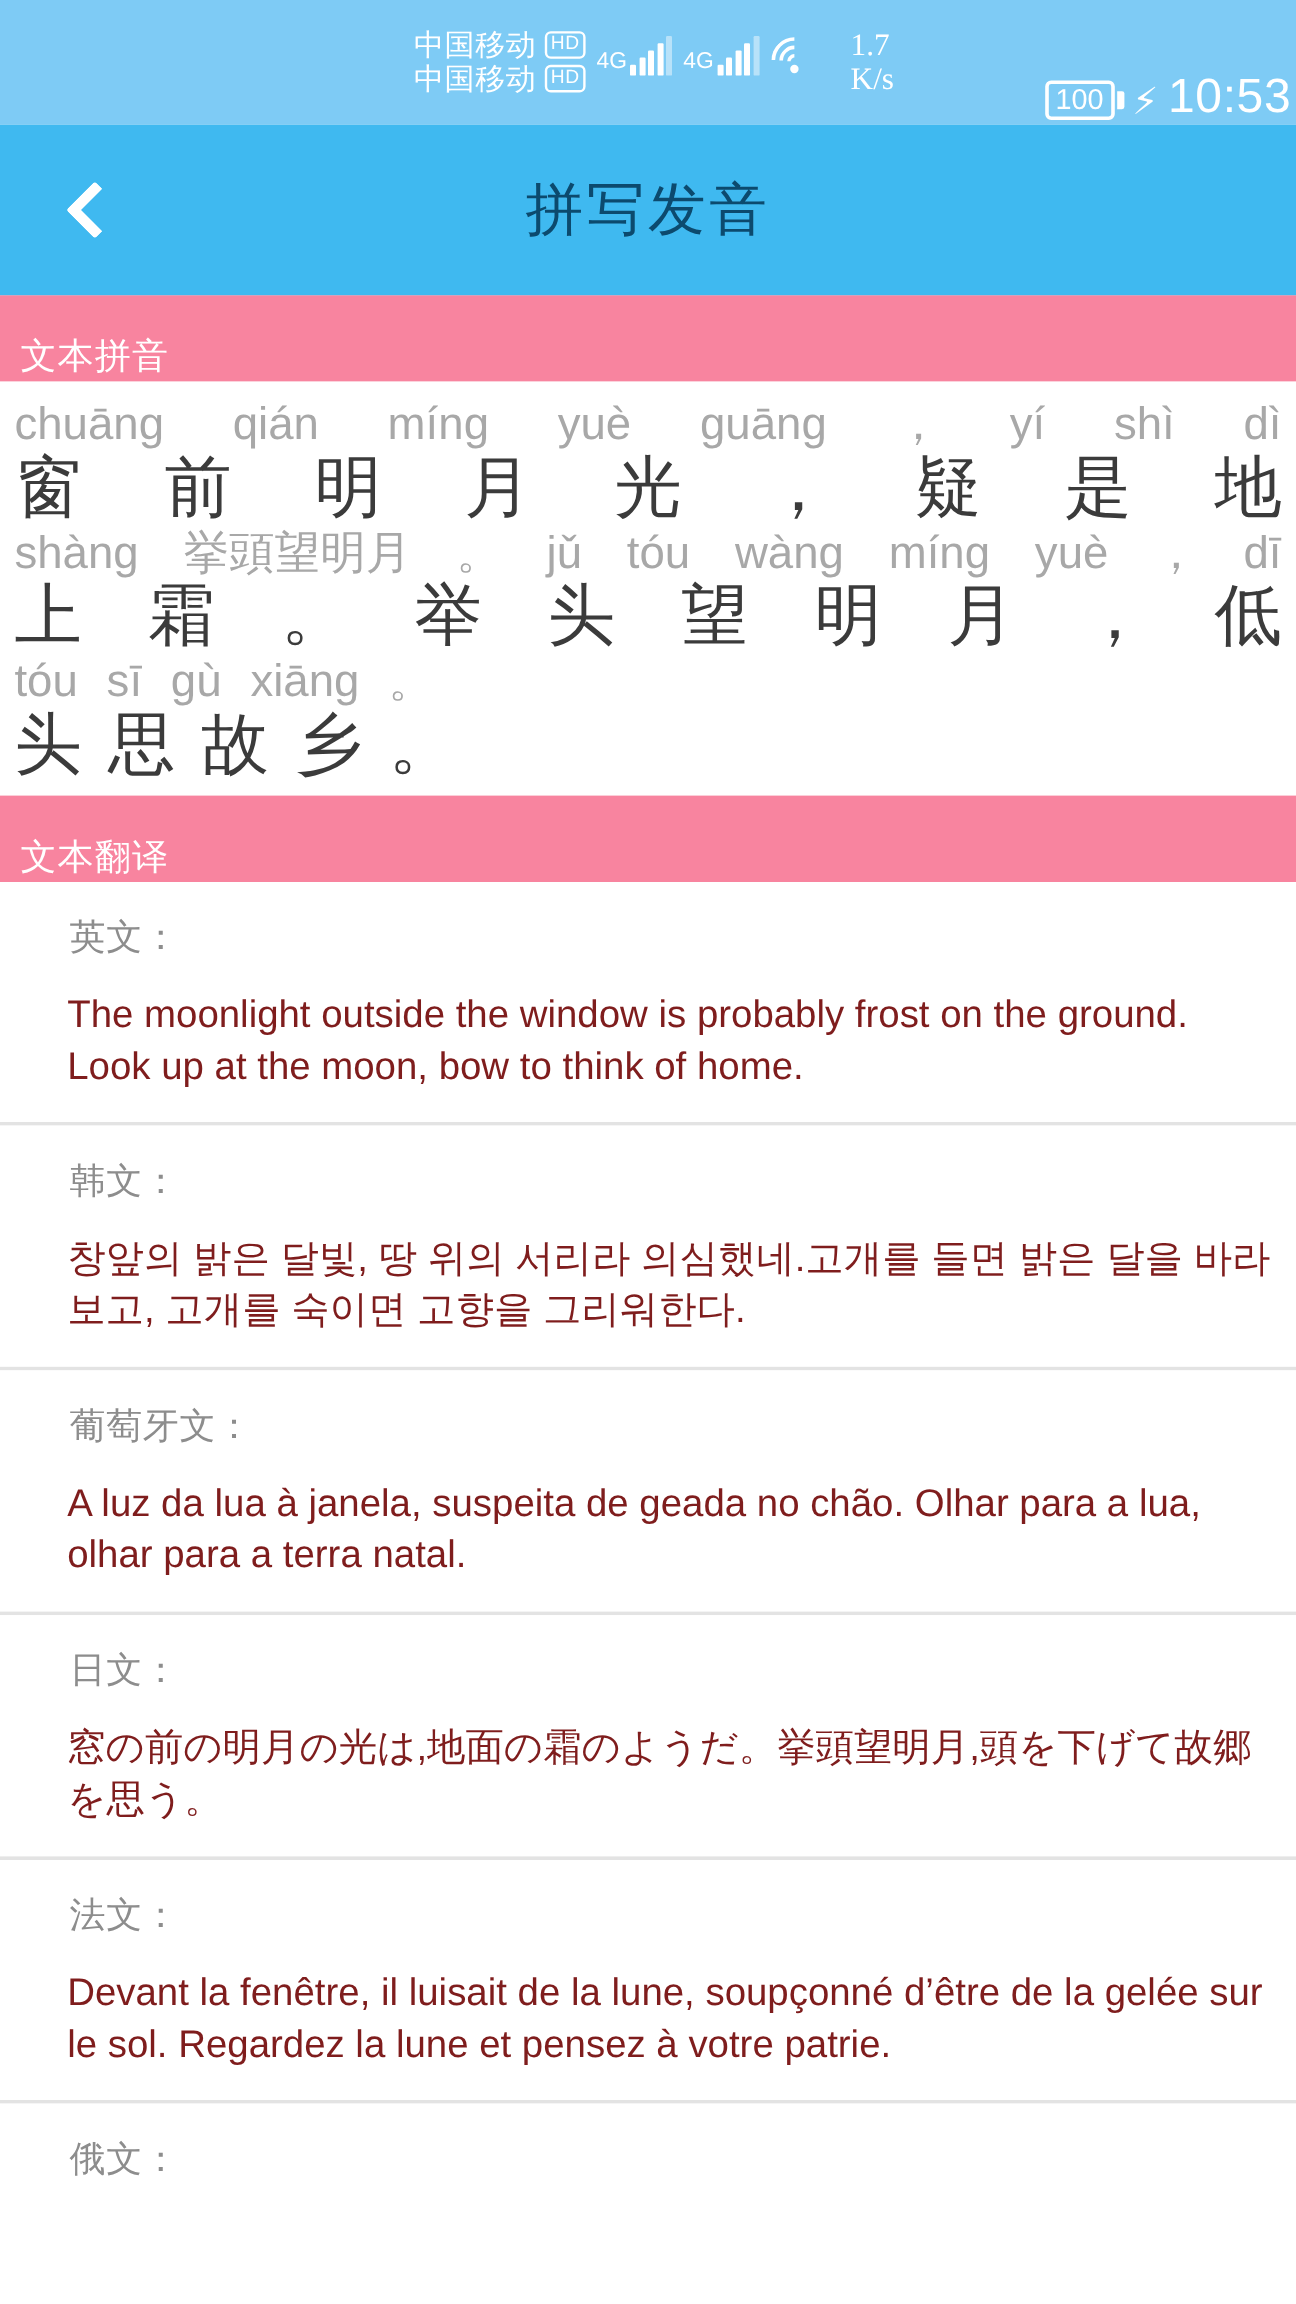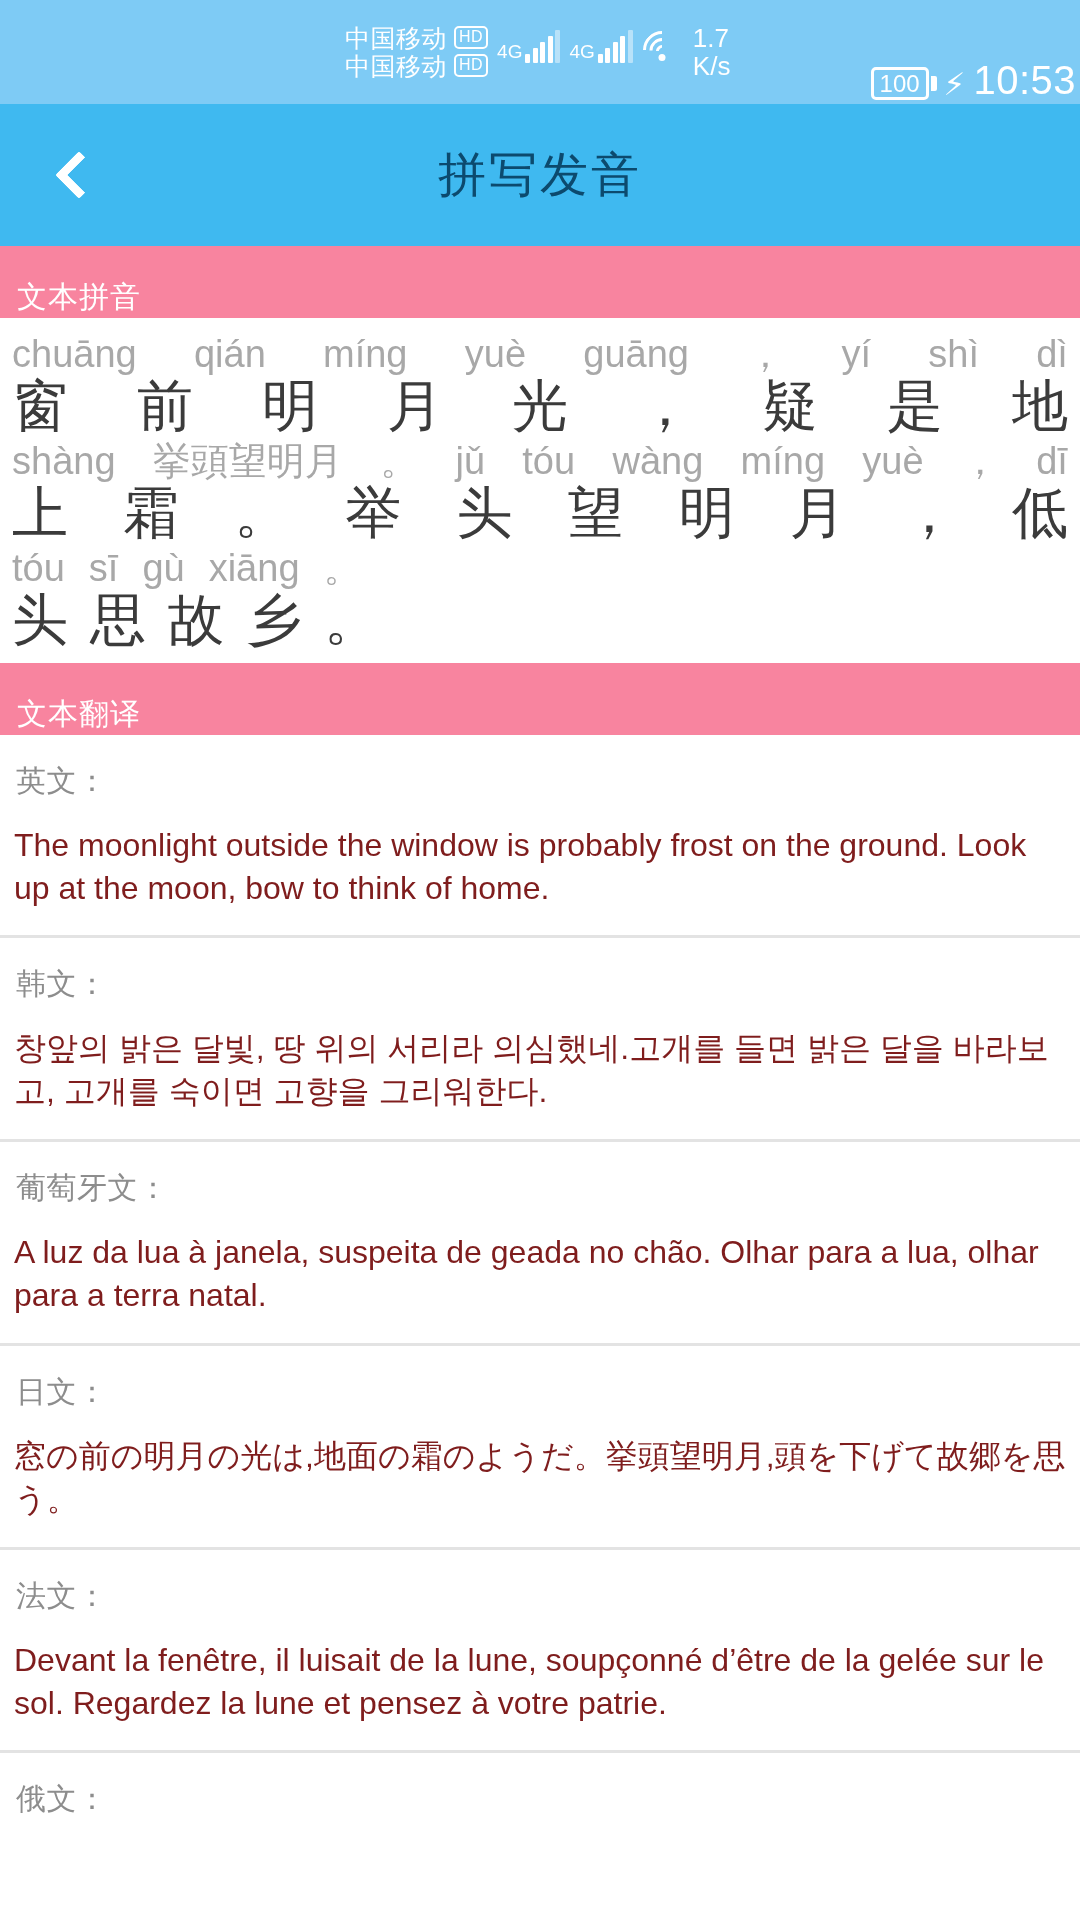--- a/index.html
+++ b/index.html
@@ -40,21 +40,21 @@
   .wifi span{
     position:absolute; left:50%; border:3.5px solid #fff; border-radius:50%;
     border-bottom-color:transparent; border-left-color:transparent; border-right-color:transparent;
     transform:translateX(-50%) rotate(-45deg);
   }
   .wifi span.a{ width:38px; height:38px; top:4px; }
   .wifi span.b{ width:25px; height:25px; top:11px; }
   .wifi span.c{ width:12px; height:12px; top:18px; }
   .wifi .dot{ position:absolute; left:50%; bottom:0; width:7px; height:7px; background:#fff;
               border-radius:50%; transform:translateX(-50%); border:none; }
-  .netspeed{ display:flex; flex-direction:column; line-height:1.08; font-size:26px; margin-left:2px; }
+  .netspeed{ display:flex; flex-direction:column; line-height:1.08; font-size:26px; margin-left:18px;font-family:Liberation Serif, serif; }
   .sb-right{
     position:absolute; right:4px; top:0; height:100px;
     display:flex; align-items:flex-end; gap:8px;
   }
   .battery{ display:flex; align-items:center; }
   .battery-body{
     border:3px solid #fff; border-radius:5px; padding:1px 6px;
     font-size:24px; line-height:1.05; letter-spacing:0px;
   }
   .battery-cap{ width:6px; height:15px; background:#fff; border-radius:0 2px 2px 0; margin-left:2px; }
@@ -93,21 +93,21 @@
   }
   .py-row.compact{ justify-content:flex-start; gap:24px; }
   .han-row{
     display:flex; align-items:flex-end; justify-content:space-between;
     color:#3b3b3b; font-size:56px; line-height:1.18; padding:0 2px;
     margin-top:-4px;
   }
   .han-row.compact{ justify-content:flex-start; gap:22px; }
 
   
-  .trans-item{ background:#fff; }
+  .trans-item{ background:#fff;padding-left:42px; }
   .trans-label{
     color:#8d8d8d; font-size:30px; padding:26px 16px 22px 16px; letter-spacing:.5px;
   }
   .trans-body{
     color:#7f1d1d; font-size:32px; line-height:1.34; padding:0 14px 26px 14px;
   }
   .divider{ height:3px; background:#e3e3e3; }
 </style>
 </head>
 <body>

